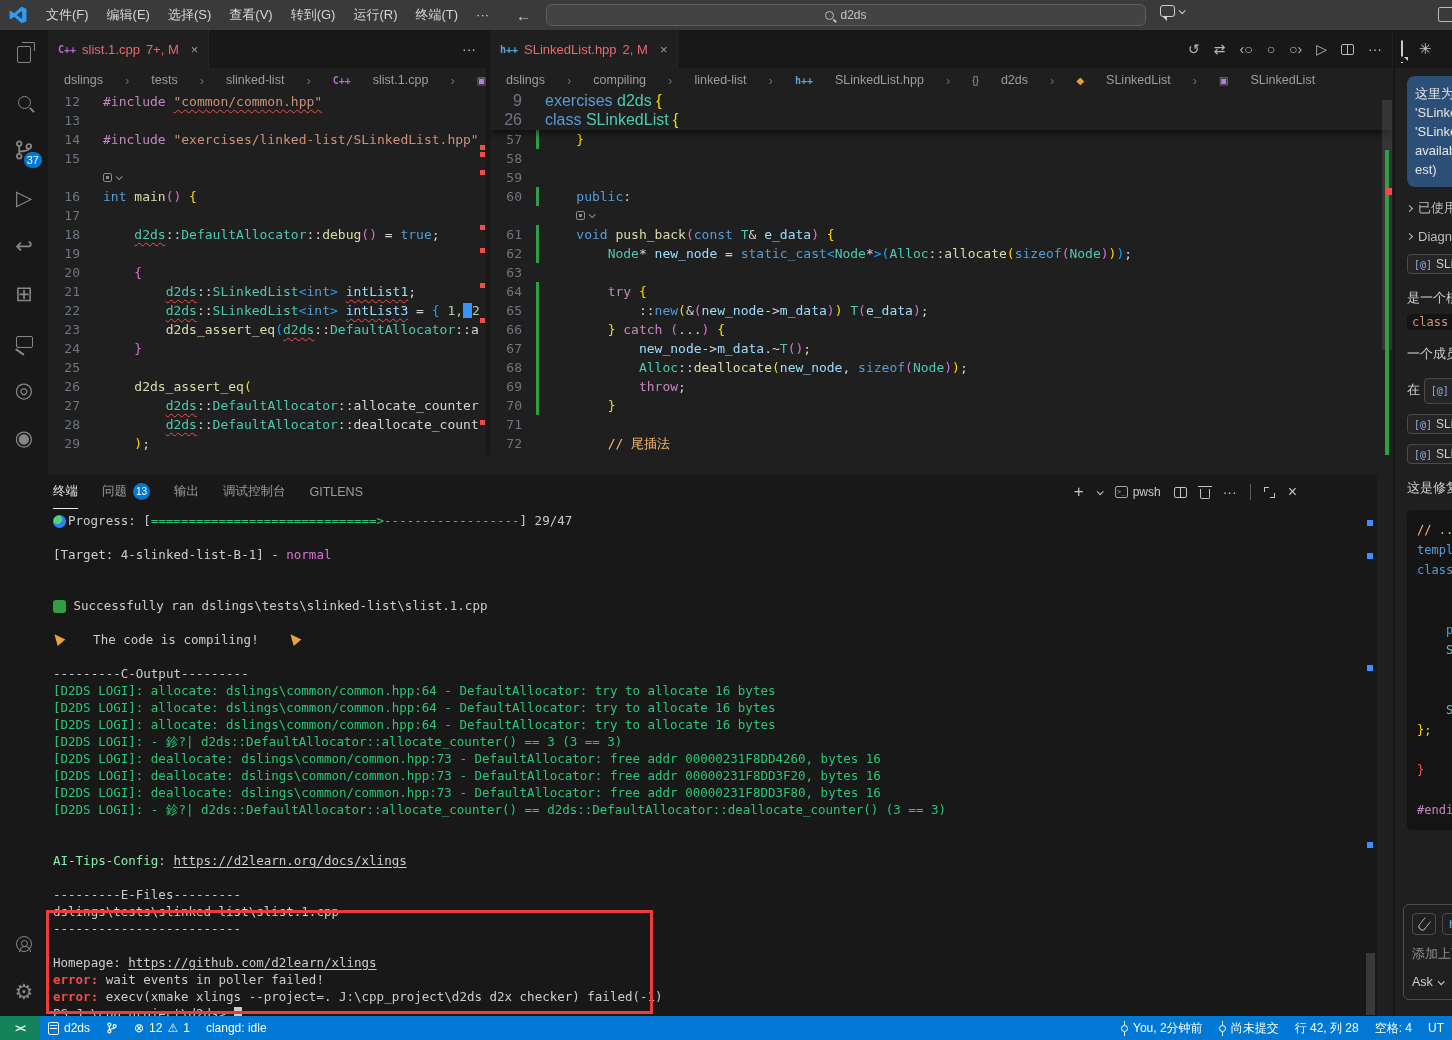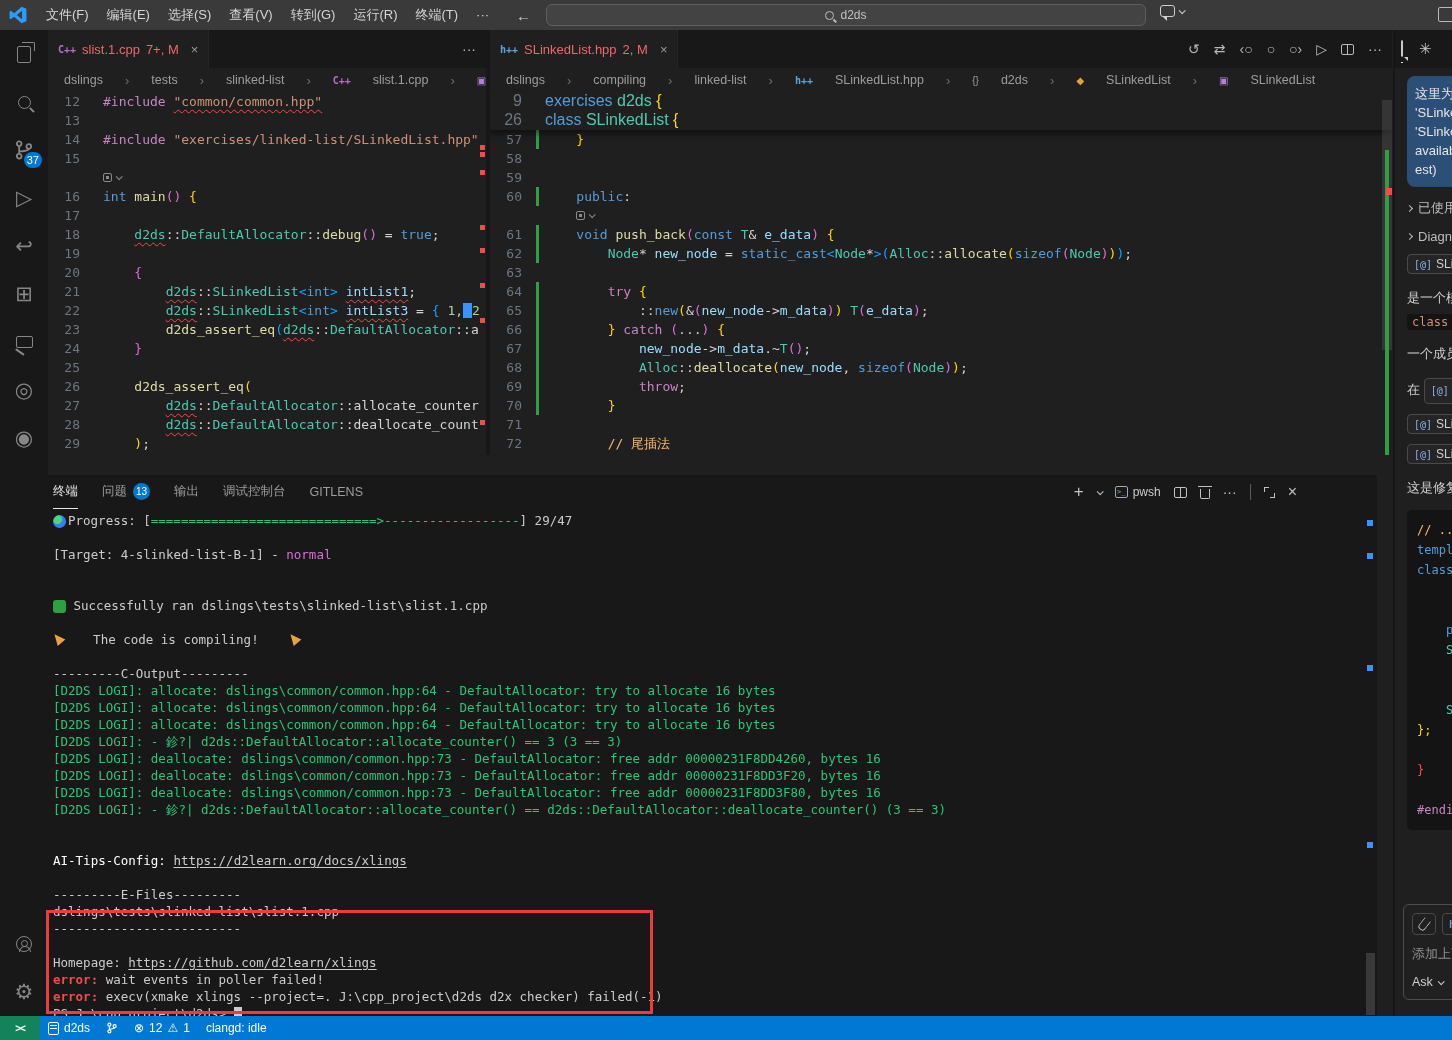--- a/index.html
+++ b/index.html
@@ -90,21 +90,21 @@
   .i-split::after { content:""; position:absolute; left:5px; top:0; width:1.3px; height:100%; background:currentColor; }
   .i-trash { width:10px; height:10px; border:1.3px solid currentColor; border-top:none; border-radius:0 0 2px 2px; position:relative; margin-top:3px; }
   .i-trash::before { content:""; position:absolute; left:-3px; top:-3px; width:14px; height:1.3px; background:currentColor; }
   .i-expand { width:11px; height:11px; position:relative; }
   .i-expand::before,.i-expand::after { content:""; position:absolute; width:4px; height:4px; }
   .i-expand::before { left:0; top:0; border-left:1.4px solid currentColor; border-top:1.4px solid currentColor; }
   .i-expand::after { right:0; bottom:0; border-right:1.4px solid currentColor; border-bottom:1.4px solid currentColor; }
   .term { position:absolute; left:0; top:37px; width:1320px; bottom:0; padding-left:20px;
     font-family:"DejaVu Sans Mono", monospace; font-size:12.5px; line-height:17px; white-space:pre; overflow:hidden; }
   .tline { height:17px; position:relative; }
-  .t-w{color:#cccccc} .t-g{color:#2dc578} .t-m{color:#d670d6} .t-c{color:#ffffff} .t-r{color:#f14c4c; font-weight:bold;}
+  .t-w{color:#cccccc} .t-g{color:#2dc578} .t-m{color:#d670d6} .t-c{color:#86efac} .t-r{color:#f14c4c; font-weight:bold;}
   .t-lk{text-decoration:underline; text-underline-offset:2px;}
   .gdot { position:absolute; left:-14px; top:4px; width:8px; height:8px; border:1.3px solid #8b8b8b; border-radius:50%; }
   .ti { display:inline-block; vertical-align:middle; }
   .ti-globe { width:13px; height:13px; border-radius:50%; background:radial-gradient(circle at 35% 35%, #4fd47a 0 35%, #2f81f7 40%); margin-right:2px; }
   .ti-check { width:13px; height:13px; background:#2ea043; border-radius:3px; color:#fff; font-size:10px; line-height:13px; text-align:center; font-weight:bold; }
   .ti-party { width:0; height:0; border-left:5px solid transparent; border-right:5px solid transparent;
     border-bottom:11px solid #e8a33d; transform:rotate(-40deg); position:relative; top:-2px; }
   .ti-cursor { width:8px; height:14px; background:#cccccc; vertical-align:text-bottom; }
   .pscroll-mark { position:absolute; width:6px; height:6px; background:#3794ff; right:4px; z-index:6; }
   .pscroll-thumb { position:absolute; width:9px; right:2px; background:rgba(121,121,121,.35); z-index:5; }
@@ -434,15 +434,34 @@
   </div>
   <div class="sb-item">
     <span>⊗</span>
     <span>12</span>
     <span>⚠</span>
     <span>1</span>
   </div>
   <div class="sb-item">
       <span>clangd: idle</span>
     </div>
+  <div class="sb-right">
+    <div class="sb-item">
+      <span class="i-commit"></span>
+      <span>You, 2分钟前</span>
+    </div>
+    <div class="sb-item">
+      <span class="i-commit"></span>
+      <span>尚未提交</span>
+    </div>
+    <div class="sb-item">
+        <span>行 42, 列 28</span>
+      </div>
+    <div class="sb-item">
+        <span>空格: 4</span>
+      </div>
+    <div class="sb-item">
+        <span>UT</span>
+      </div>
+  </div>
 </div>
 
 <div class="annotation"></div>
 
 </body></html>

